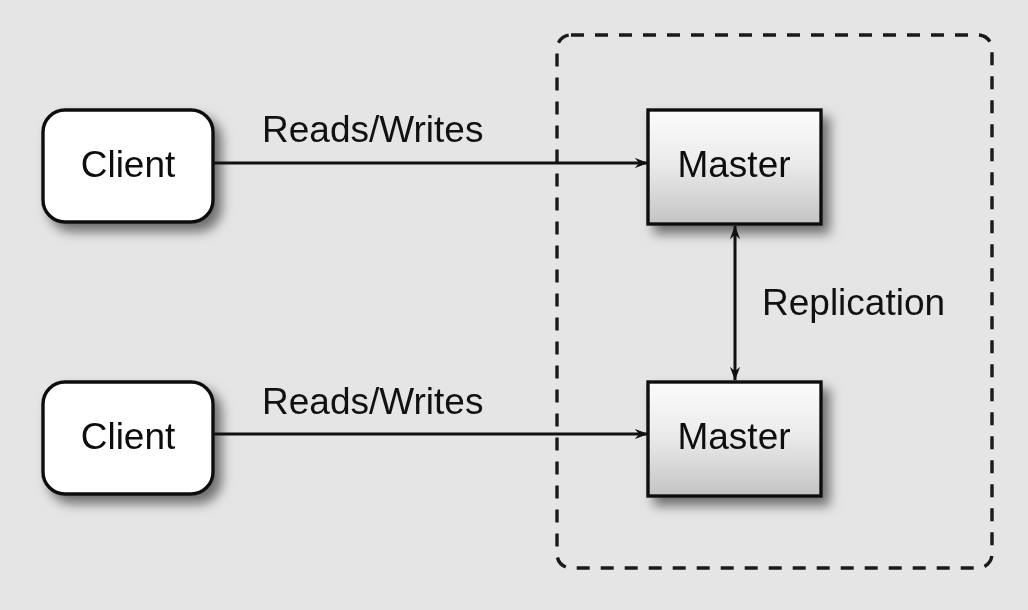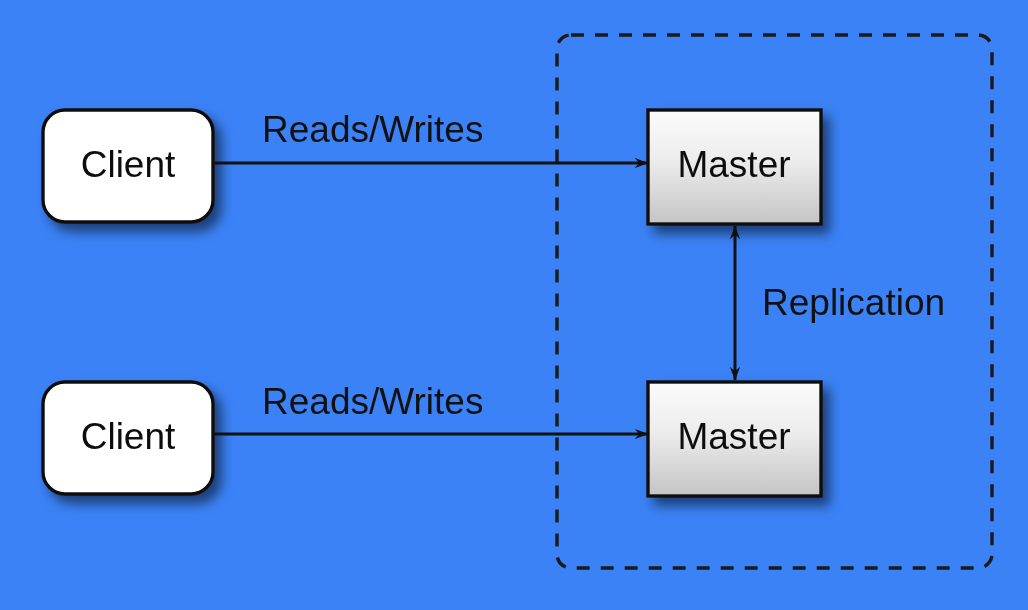--- a/index.html
+++ b/index.html
@@ -7,21 +7,21 @@
     padding: 0;
     background: #ffffff;
   }
   body {
     font-family: "Liberation Sans", sans-serif;
   }
   #canvas {
     position: relative;
     width: 1028px;
     height: 610px;
-    background: #3b82f6;
+    background: #e5e5e5;
     overflow: hidden;
   }
   #diagram-svg {
     position: absolute;
     top: 0;
     left: 0;
     width: 1028px;
     height: 610px;
   }
   .node-label {

